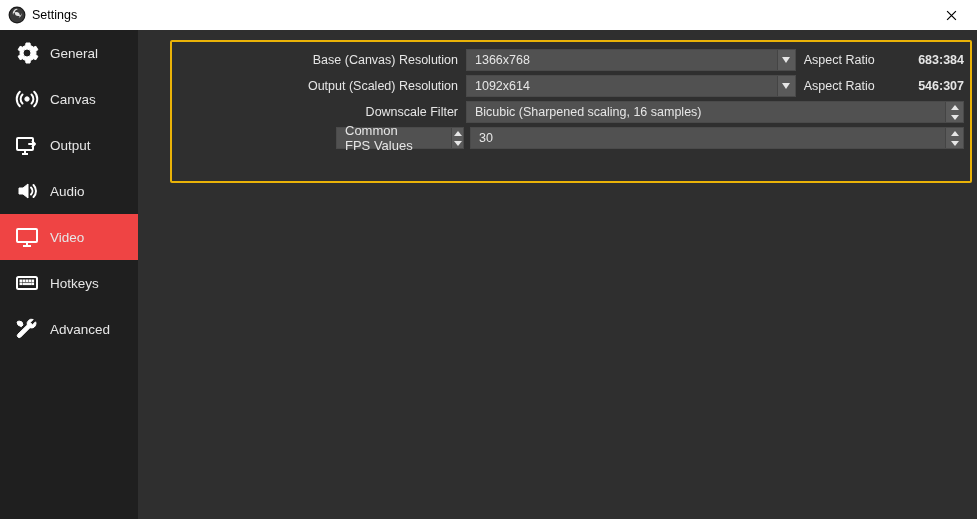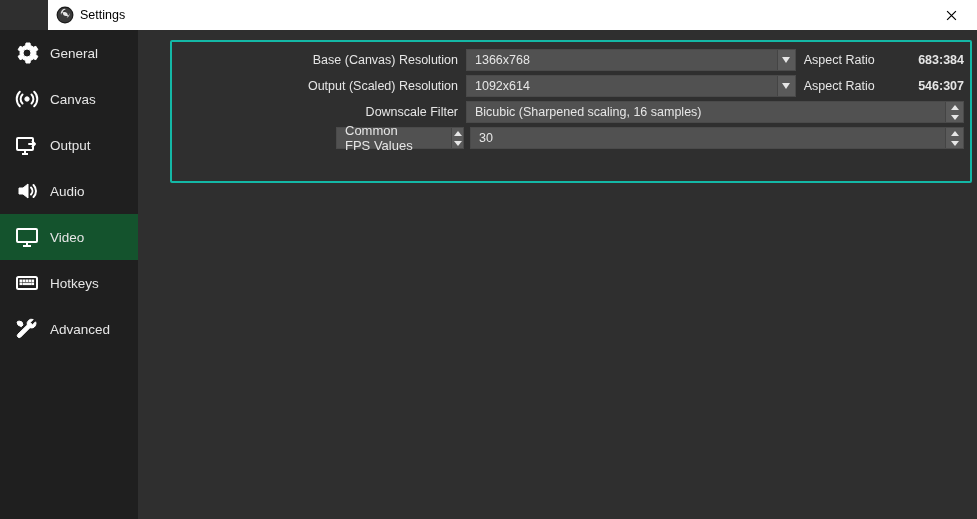--- a/index.html
+++ b/index.html
@@ -1,40 +1,40 @@
 <!DOCTYPE html>
 <html><head>
 <meta charset="utf-8">
 <style>
   * { box-sizing: border-box; margin: 0; padding: 0; }
   html, body { width: 977px; height: 519px; overflow: hidden; font-family: "Segoe UI", Arial, sans-serif; font-size: 13px; }
   body { background: #2f2f2f; color: #e6e6e6; display: flex; flex-direction: column; }
 
   
-  .titlebar { height: 30px; background: #ffffff; color: #000; display: flex; align-items: center; padding: 0 6px 0 8px; flex: 0 0 auto; margin-left: 48px; }
+  .titlebar { height: 30px; background: #ffffff; color: #000; display: flex; align-items: center; padding: 0 6px 0 8px; flex: 0 0 auto; }
   .titlebar .obs-logo { width: 18px; height: 18px; margin-right: 6px; }
   .titlebar .title { flex: 0 0 auto; font-size: 12.5px; }
   .titlebar .spacer { flex: 1 1 auto; }
   .titlebar .close { width: 40px; height: 30px; display: flex; align-items: center; justify-content: center; cursor: default; }
   .titlebar .close svg { width: 11px; height: 11px; }
 
   
   .client { flex: 1 1 auto; display: flex; min-height: 0; background: #2f2f2f; }
 
   
   .sidebar { width: 138px; background: #1f1f1f; display: flex; flex-direction: column; padding-top: 0; }
   .side-item { display: flex; align-items: center; height: 46px; padding: 0 10px 0 14px; color: #e6e6e6; cursor: default; gap: 10px; }
-  .side-item.active { background: #14532d; }
+  .side-item.active { background: #ef4444; }
   .side-item .ico { width: 26px; height: 26px; display: flex; align-items: center; justify-content: center; flex: 0 0 auto; }
   .side-item .ico svg { width: 24px; height: 24px; fill: #ffffff; stroke: #ffffff; }
   .side-item .lbl { font-size: 13.5px; }
 
   
   .content { flex: 1 1 auto; position: relative; background: #2f2f2f; }
-  .highlight-box { position: absolute; left: 32px; top: 10px; right: 5px; height: 143px; border: 2px solid #14b8a6; border-radius: 2px; padding: 6px 6px 6px 6px; }
+  .highlight-box { position: absolute; left: 32px; top: 10px; right: 5px; height: 143px; border: 2px solid #eab308; border-radius: 2px; padding: 6px 6px 6px 6px; }
   .row { display: flex; align-items: center; height: 24px; margin-bottom: 2px; }
   .row-lbl { flex: 0 0 auto; width: 288px; text-align: right; padding-right: 8px; color: #e6e6e6; font-size: 12.5px; }
   .row-lbl.short { width: 265px; }
   .input-wrap { flex: 1 1 auto; display: flex; align-items: stretch; height: 22px; background: #515151; border: 1px solid #4a4a4a; }
   .input-text { flex: 1 1 auto; padding: 0 8px; display: flex; align-items: center; color: #e6e6e6; font-size: 12.5px; }
   .drop-btn { width: 18px; display: flex; align-items: center; justify-content: center; background: #5a5a5a; border-left: 1px solid #444; }
   .drop-btn svg { width: 8px; height: 6px; fill: #e6e6e6; }
   .spin-btn { width: 18px; display: flex; flex-direction: column; background: #5a5a5a; border-left: 1px solid #444; }
   .spin-btn div { flex: 1; display: flex; align-items: center; justify-content: center; }
   .spin-btn svg { width: 8px; height: 5px; fill: #e6e6e6; }

